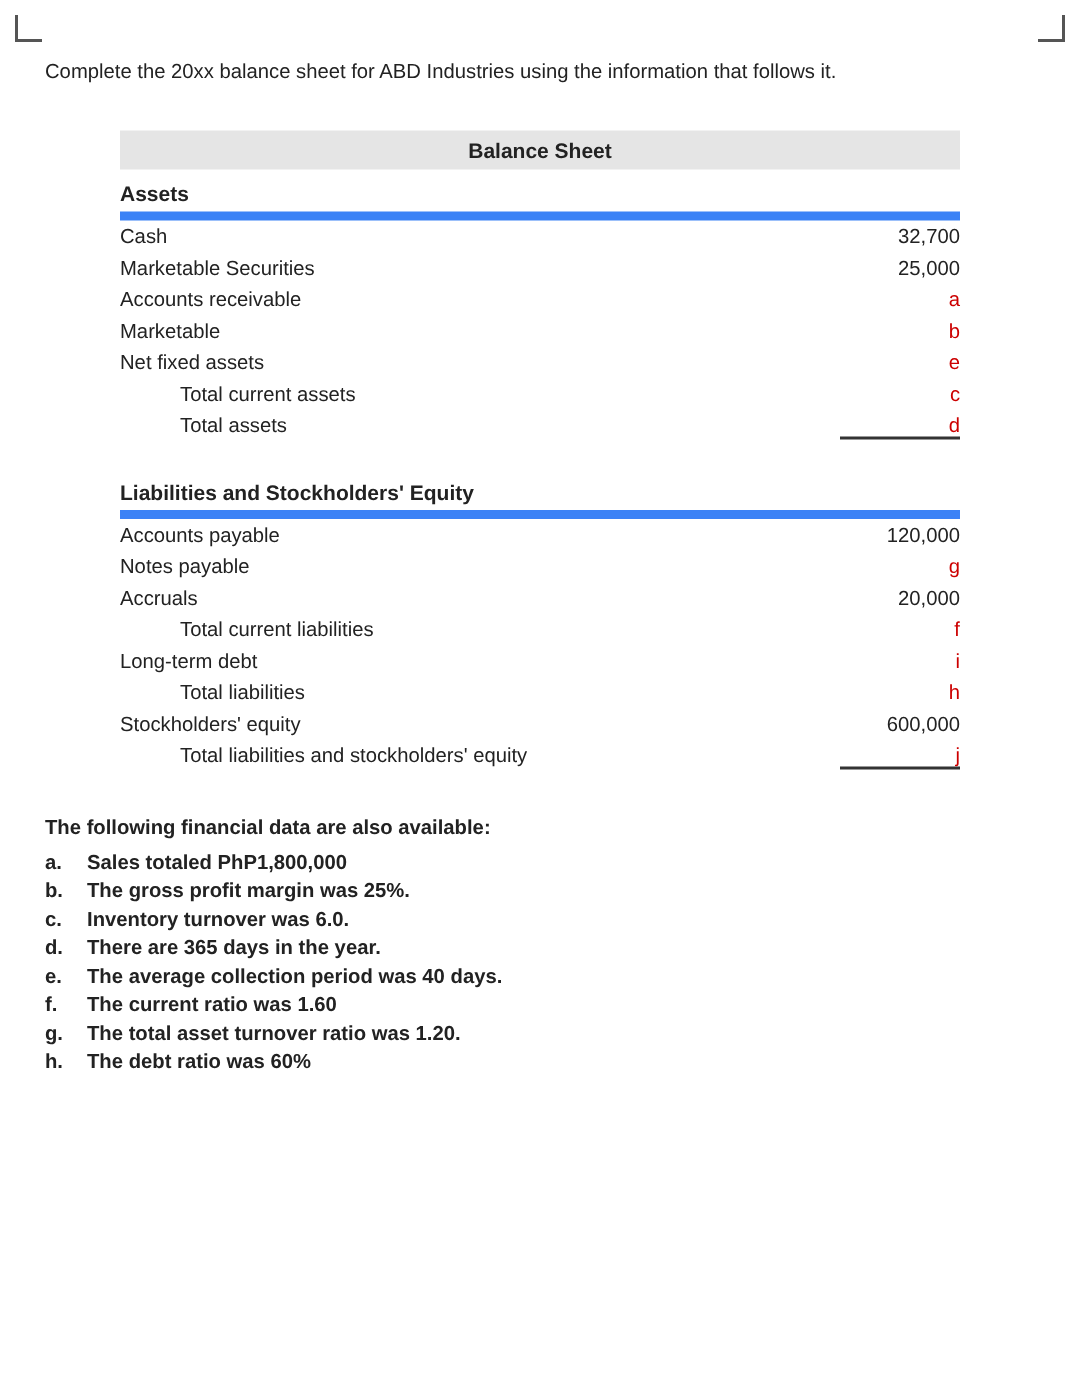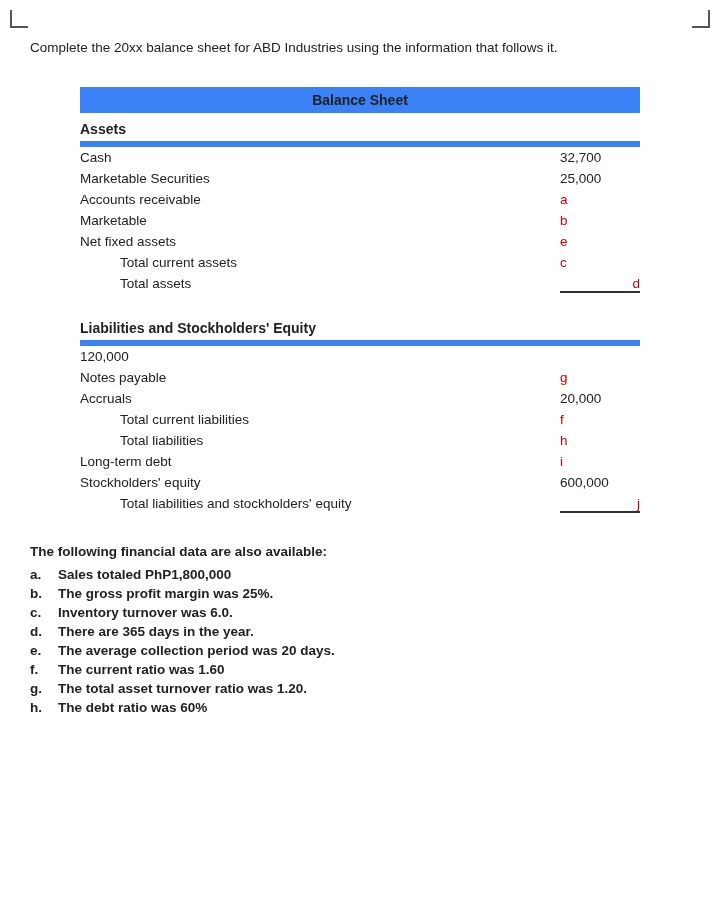--- a/index.html
+++ b/index.html
@@ -37,21 +37,21 @@
     .intro-text {
       margin-top: 20px;
       margin-bottom: 32px;
       font-size: 13.5px;
     }
     .balance-sheet-container {
       margin: 0 auto;
       width: 560px;
     }
     .bs-title-row {
-      background: #3b82f6;
+      background: #e5e5e5;
       text-align: center;
       font-weight: bold;
       padding: 5px 10px;
       font-size: 14px;
     }
     .bs-section-header {
       font-weight: bold;
       padding: 8px 0 4px 0;
       border-bottom: 6px solid #3b82f6;
       font-size: 14px;
@@ -64,20 +64,21 @@
       font-size: 13.5px;
       gap: 16px;
     }
     .bs-row.indented .bs-label {
       padding-left: 40px;
     }
     .bs-label {
       flex: 1;
     }
     .bs-value {
+      text-align: right;
       min-width: 80px;
     }
     .bs-value.variable {
       color: #cc0000;
       font-style: normal;
     }
     .bs-total-row {
       display: flex;
       justify-content: space-between;
       align-items: flex-start;
@@ -163,41 +164,42 @@
     <span class="bs-label">Total assets</span>
     <span class="bs-value variable">d</span>
   </div>
 
   <div class="spacer"></div>
 
   <div class="bs-section-header">Liabilities and Stockholders' Equity</div>
 
   <div id="liabilities-rows">
       <div class="bs-row">
+        <span class="bs-label">Accounts payable</span>
         <span class="bs-value">120,000</span>
       </div>
       <div class="bs-row">
         <span class="bs-label">Notes payable</span>
         <span class="bs-value variable">g</span>
       </div>
       <div class="bs-row">
         <span class="bs-label">Accruals</span>
         <span class="bs-value">20,000</span>
       </div>
       <div class="bs-row indented">
         <span class="bs-label">Total current liabilities</span>
         <span class="bs-value variable">f</span>
       </div>
+      <div class="bs-row">
+        <span class="bs-label">Long-term debt</span>
+        <span class="bs-value variable">i</span>
+      </div>
       <div class="bs-row indented">
         <span class="bs-label">Total liabilities</span>
         <span class="bs-value variable">h</span>
-      </div>
-      <div class="bs-row">
-        <span class="bs-label">Long-term debt</span>
-        <span class="bs-value variable">i</span>
       </div>
       <div class="bs-row">
         <span class="bs-label">Stockholders' equity</span>
         <span class="bs-value">600,000</span>
       </div>
     </div>
 
   <div class="bs-total-row indented">
     <span class="bs-label">Total liabilities and stockholders' equity</span>
     <span class="bs-value variable">j</span>
@@ -218,21 +220,21 @@
       <li>
         <span class="fi-letter">c.</span>
         <span class="fi-text">Inventory turnover was 6.0.</span>
       </li>
       <li>
         <span class="fi-letter">d.</span>
         <span class="fi-text">There are 365 days in the year.</span>
       </li>
       <li>
         <span class="fi-letter">e.</span>
-        <span class="fi-text">The average collection period was 20 days.</span>
+        <span class="fi-text">The average collection period was 40 days.</span>
       </li>
       <li>
         <span class="fi-letter">f.</span>
         <span class="fi-text">The current ratio was 1.60</span>
       </li>
       <li>
         <span class="fi-letter">g.</span>
         <span class="fi-text">The total asset turnover ratio was 1.20.</span>
       </li>
       <li>

